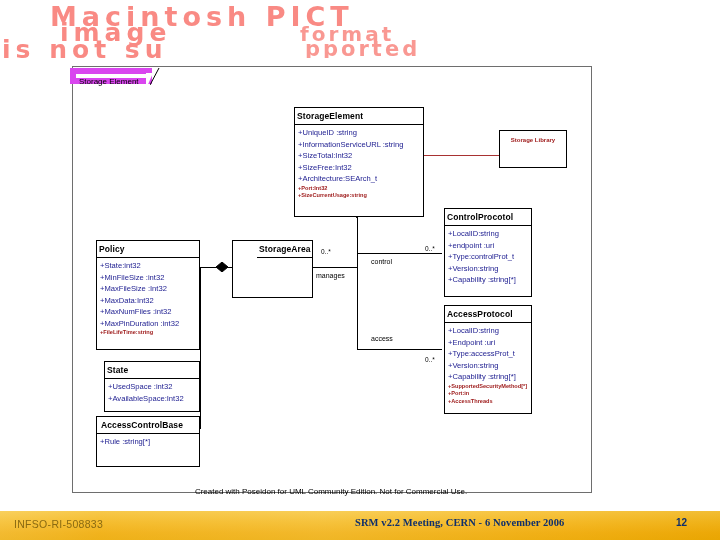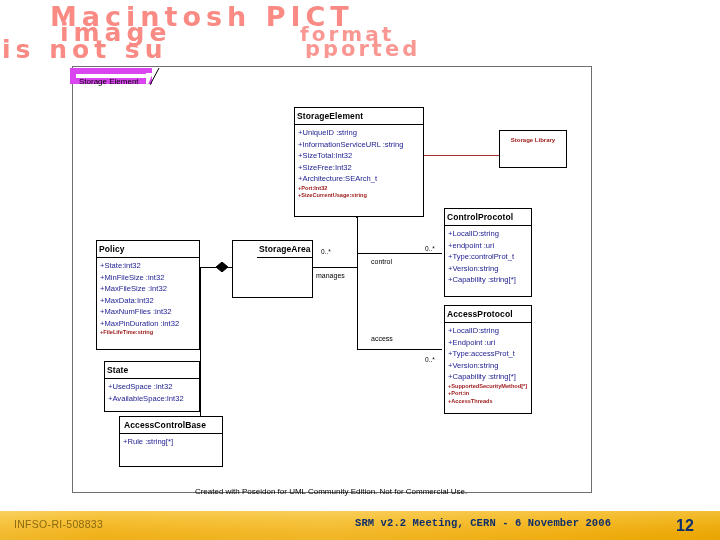--- a/index.html
+++ b/index.html
@@ -177,28 +177,28 @@
     font-family: "Liberation Sans", sans-serif;
     letter-spacing: .3px;
     z-index: 2;
   }
   #footer-center {
     position: absolute;
     left: 355px; top: 6px;
     font-size: 10.5px;
     font-weight: bold;
     color: #0f2f6b;
-    font-family: Liberation Mono, monospace;
+    font-family: Liberation Serif, serif;
     letter-spacing: .1px;
     z-index: 2;
   }
   #footer-page {
     position: absolute;
     left: 676px; top: 6px;
-    font-size: 16px;
+    font-size: 10px;
     font-weight: bold;
     color: #0f2f6b;
     font-family: "Liberation Sans", sans-serif;
     z-index: 2;
   }
 </style>
 </head>
 <body>
 
 <div id="pict-banner">
@@ -302,21 +302,21 @@
 </div>
 
 <div class="uml-box" style="left:104px; top:361px; width:96px; height:51px;">
   <div class="uml-title">State</div>
   <div class="uml-attrs">
     <div class="uml-attr">+UsedSpace :int32</div>
     <div class="uml-attr">+AvailableSpace:Int32</div>
   </div>
 </div>
 
-<div class="uml-box" style="left:96px; top:416px; width:104px; height:51px;margin-left:23px;">
+<div class="uml-box" style="left:96px; top:416px; width:104px; height:51px;">
   <div class="uml-title" style="text-align:left; padding-left:4px;">AccessControlBase</div>
   <div class="uml-attrs">
     <div class="uml-attr">+Rule :string[*]</div>
     <div class="uml-empty"></div>
   </div>
 </div>
 
 <div id="poseidon-caption">Created with Poseidon for UML Community Edition. Not for Commercial Use.</div>
 
 <div id="footer-bar">

